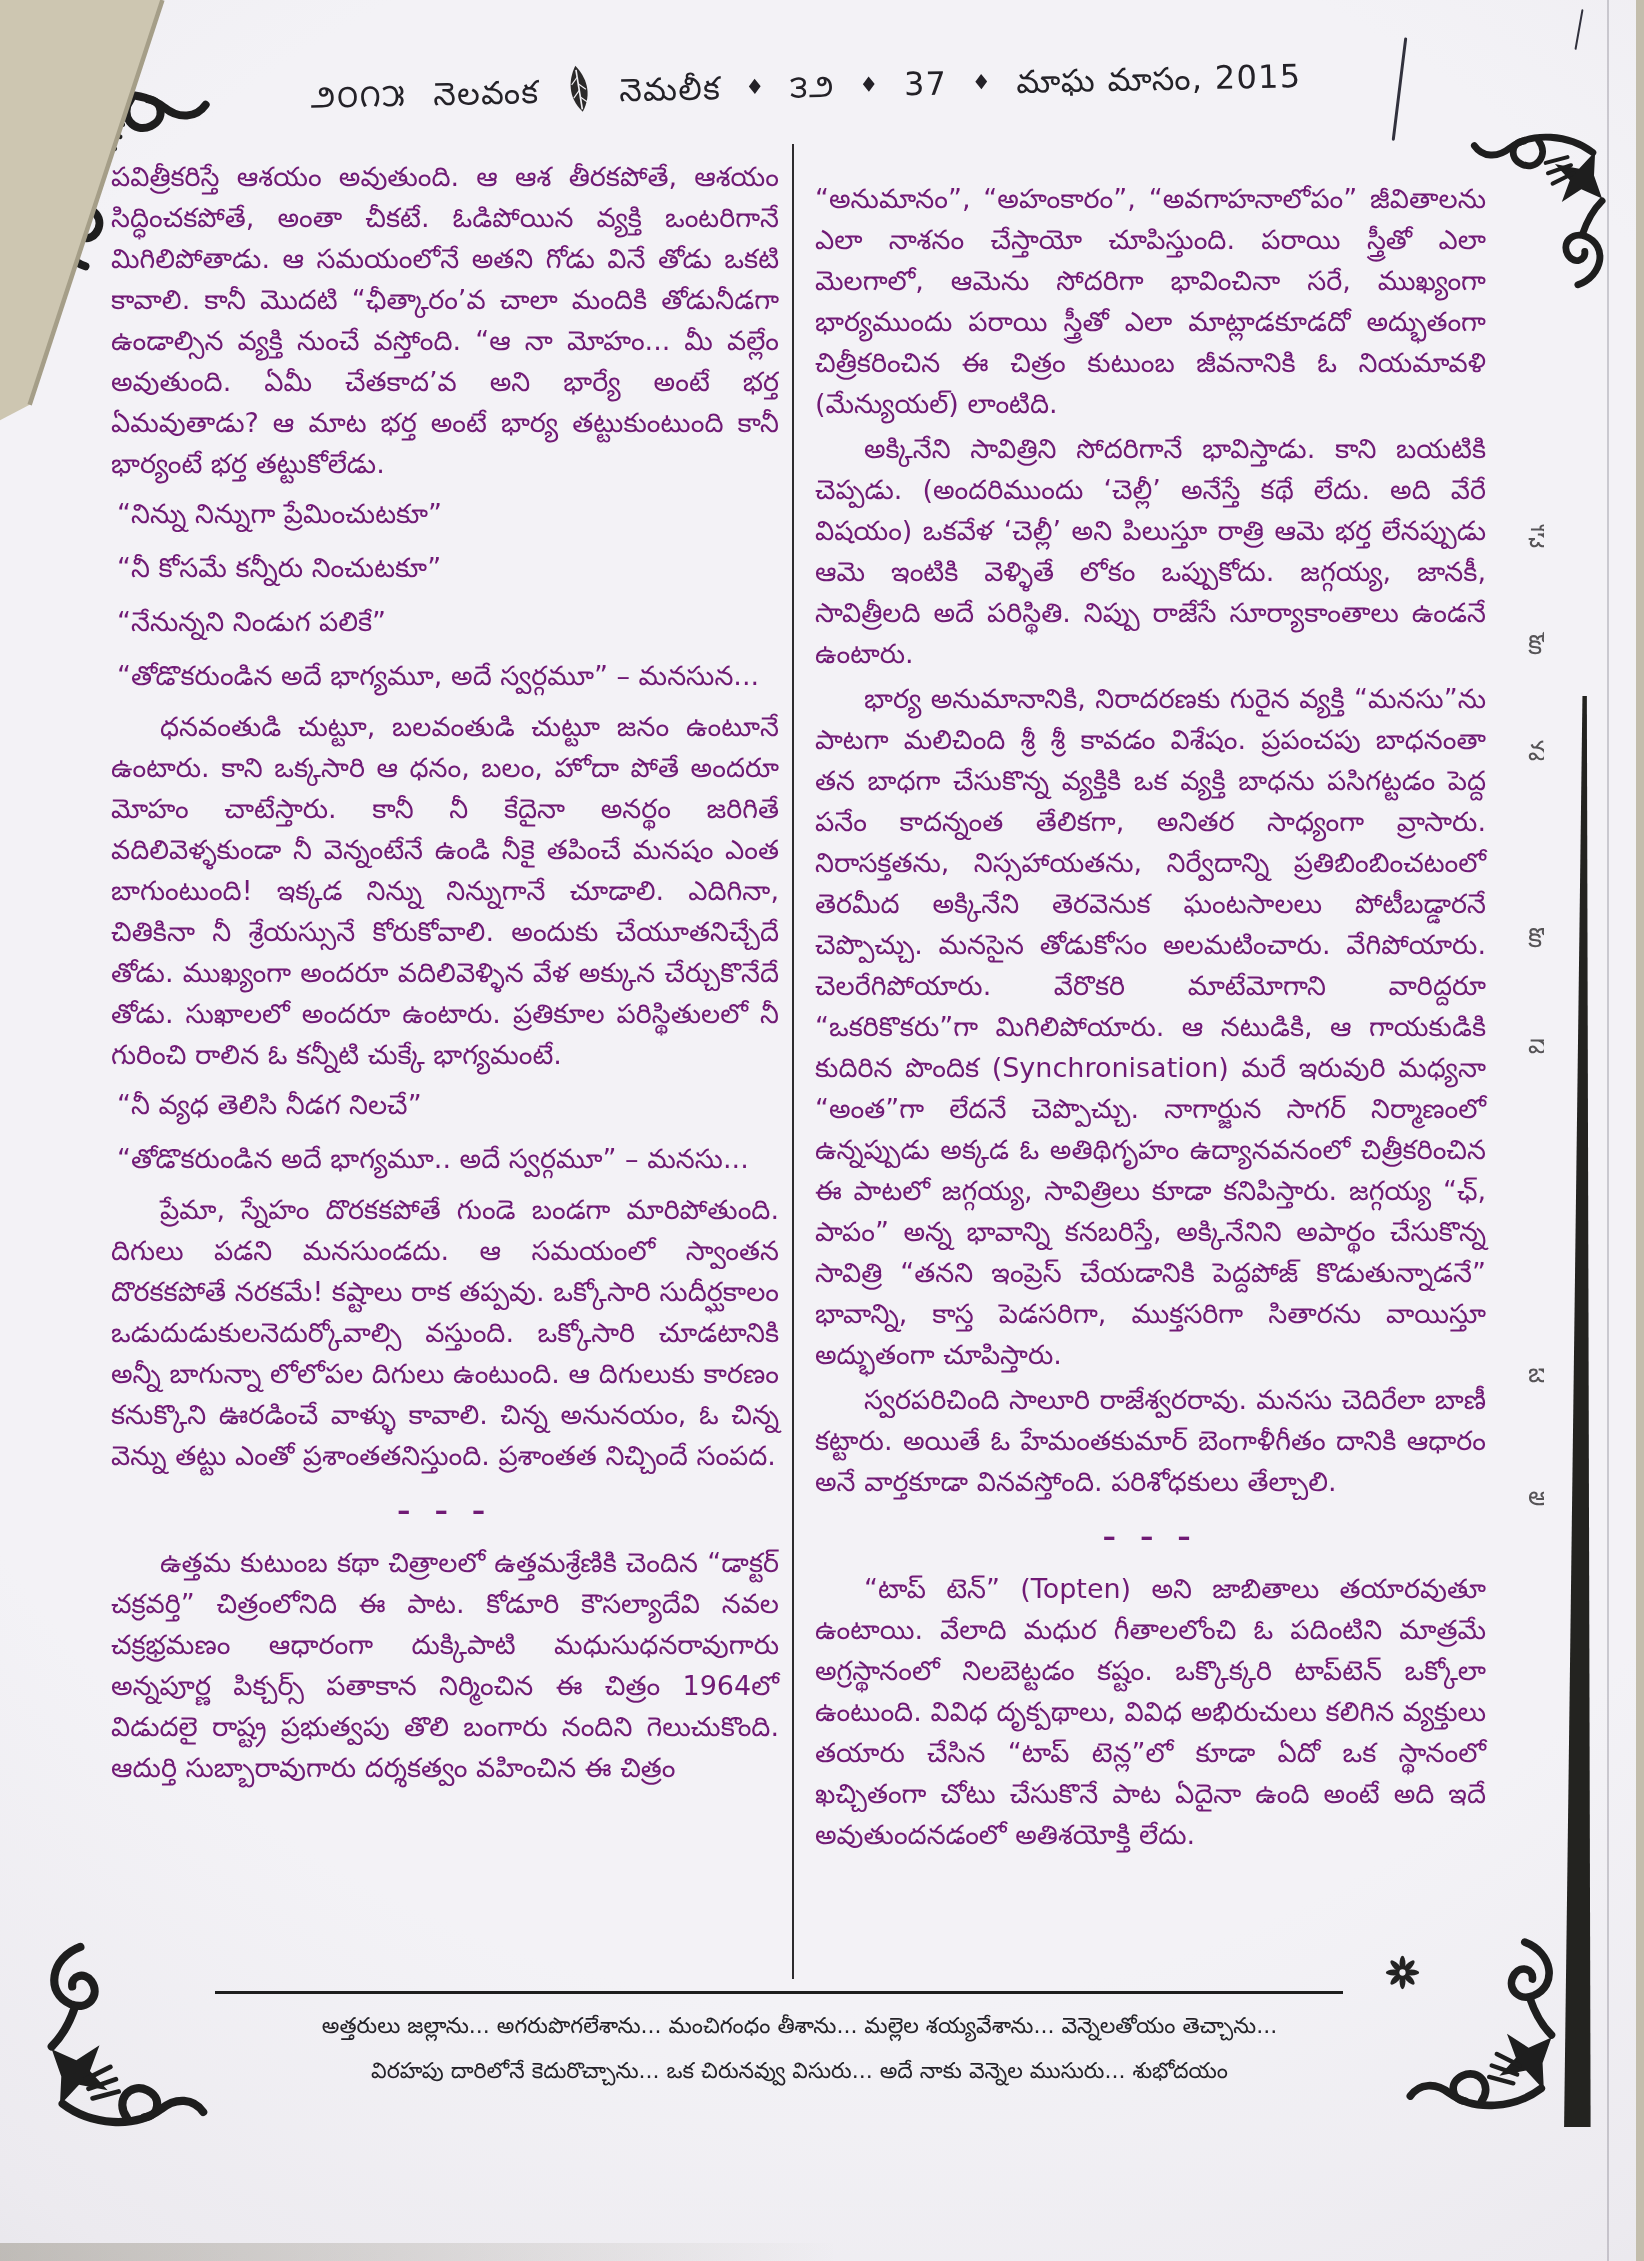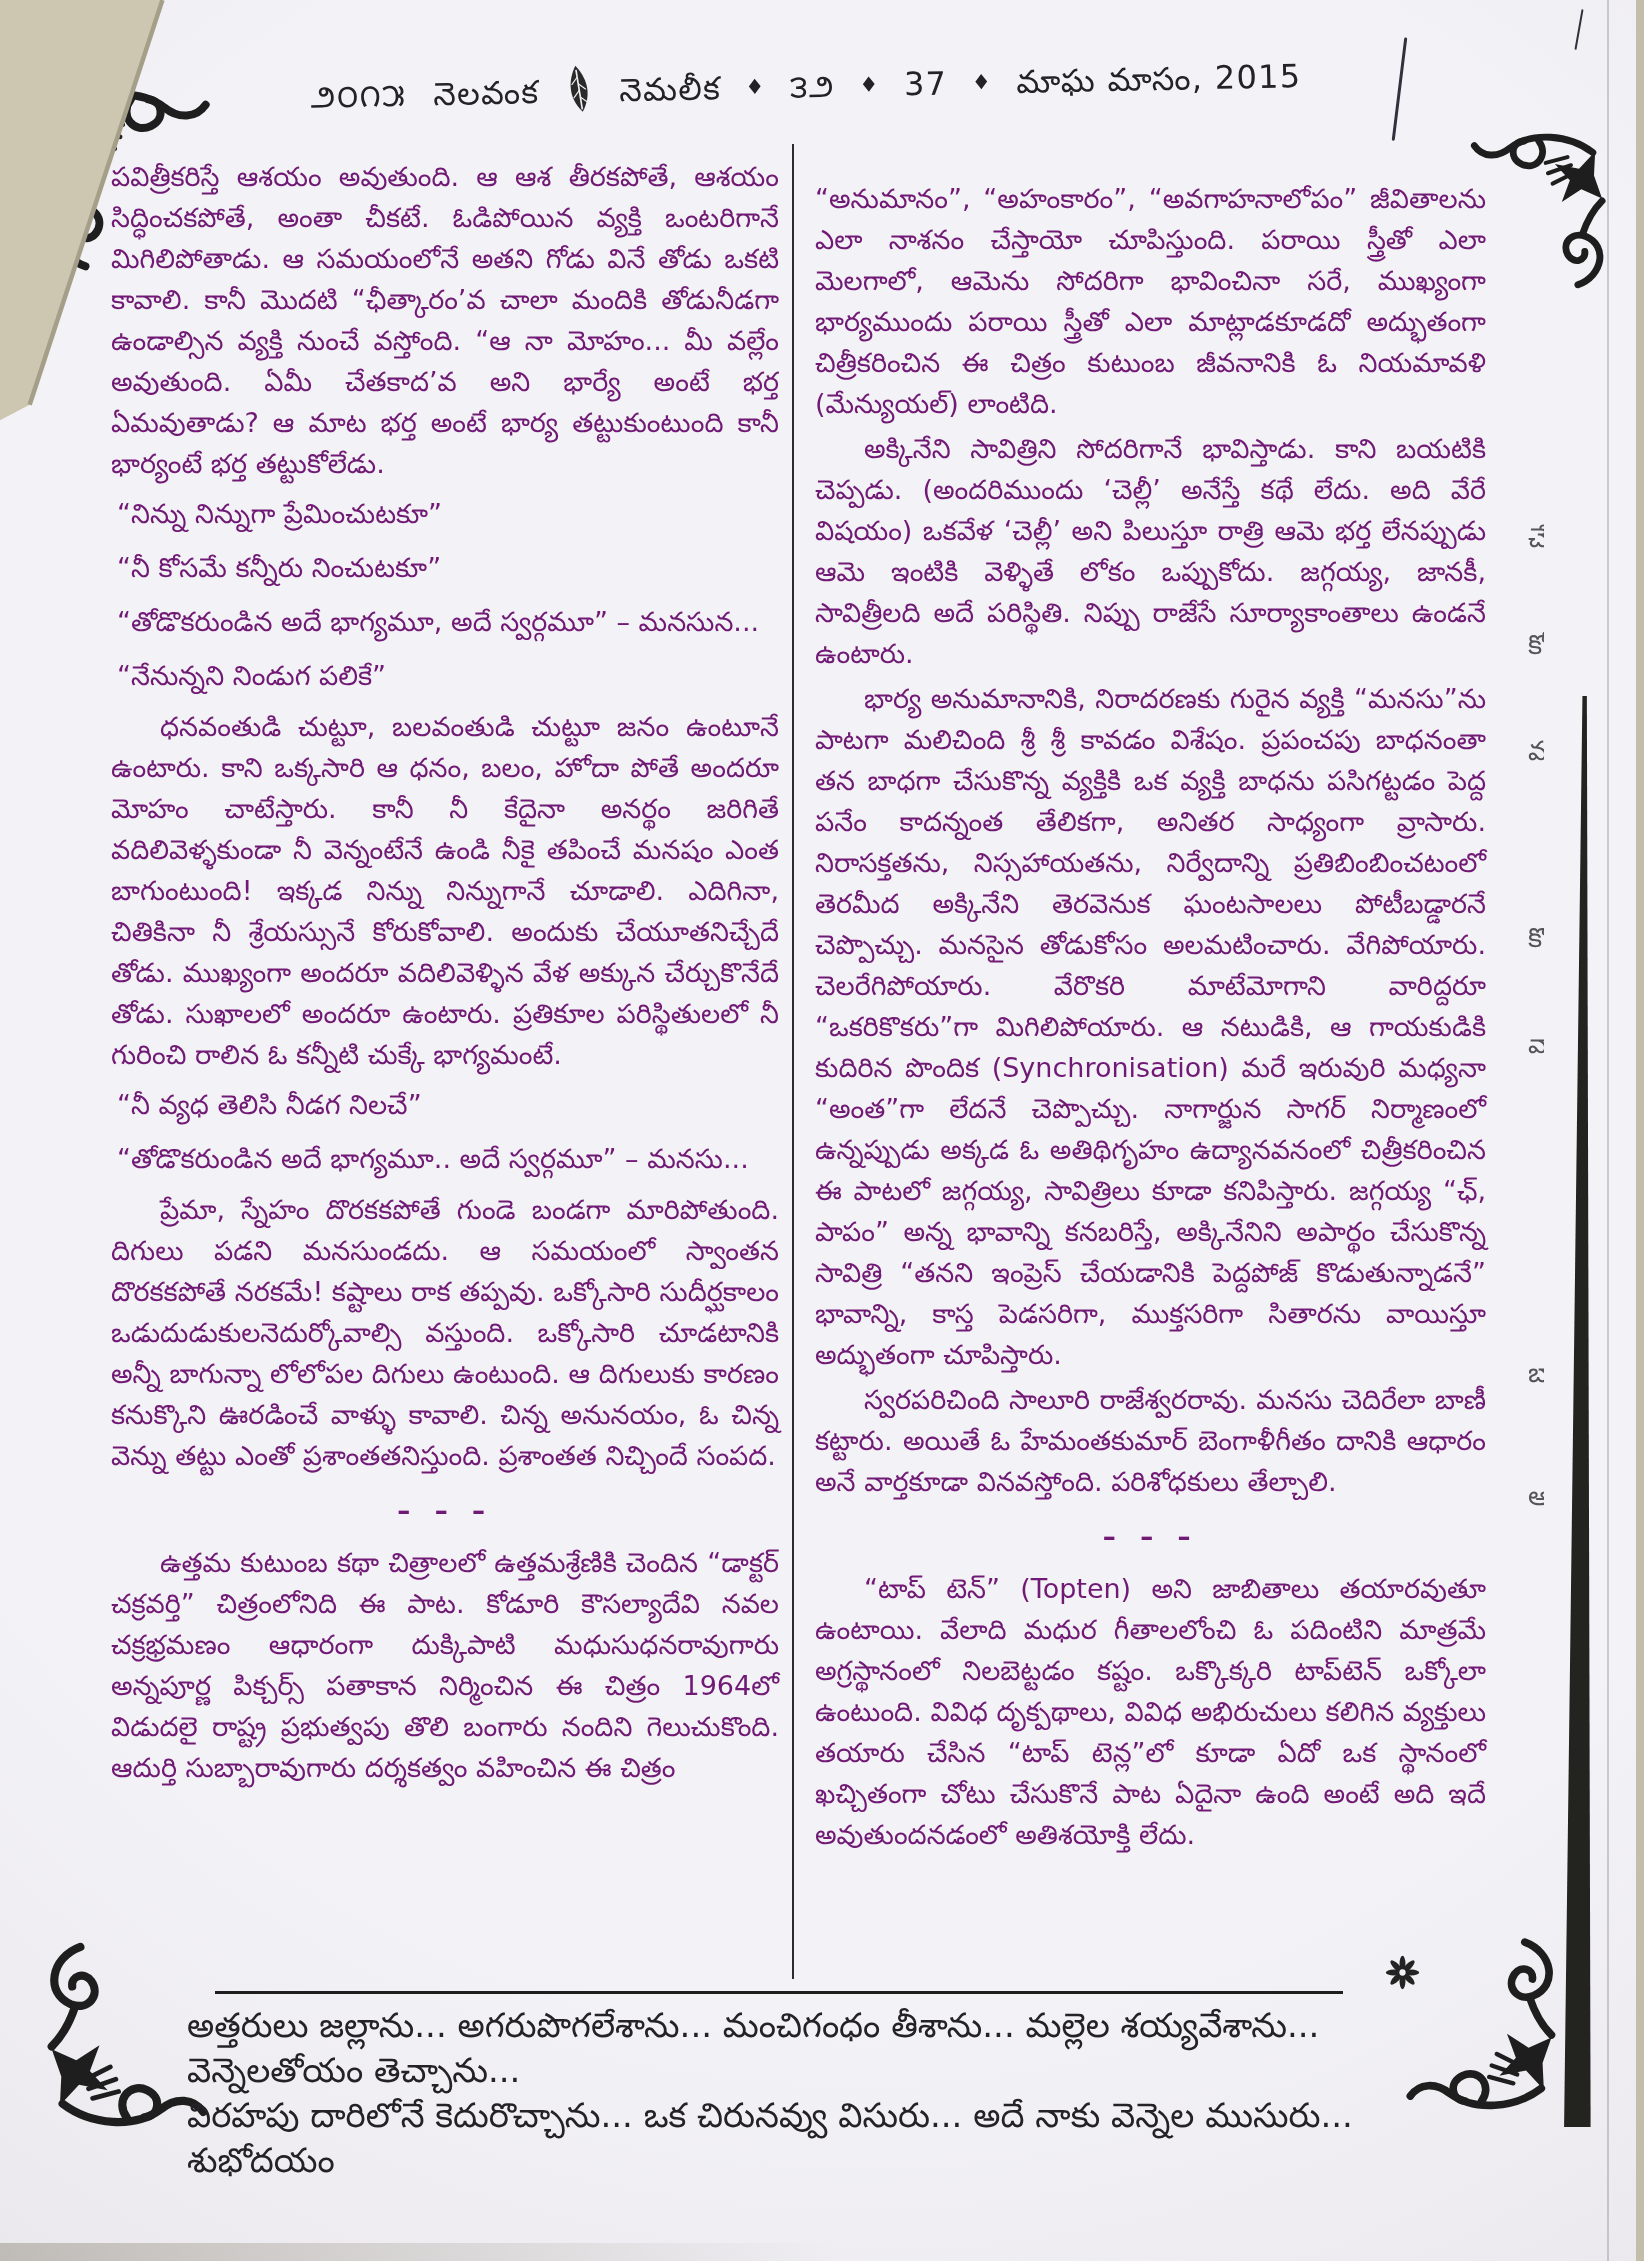--- a/index.html
+++ b/index.html
@@ -20,22 +20,22 @@
        text-align:justify;text-justify:inter-word;}
   .col.left{left:111px;width:668px;}
   .col.right{left:815px;width:671px;margin-top:22px;}
   .para{margin:0 0 3.9px 0;}
   .para.indent{text-indent:49px;}
   .quote{line-height:48px;text-align:left;margin:6px;}
   .sep{text-align:center;line-height:62px;font-size:26px;letter-spacing:7.7px;font-weight:bold;text-align:center;}
   .divider{position:absolute;left:792px;top:144px;width:1.9px;height:1835px;background:#2d2b2e;}
   
   .footer-rule{position:absolute;left:215px;top:1991px;width:1128px;height:3.2px;background:#1e1e1e;}
-  .footer{position:absolute;left:187px;top:2003px;width:1225px;text-align:left;
-          font-size:34px;line-height:45px;color:#242228;}
+  .footer{position:absolute;left:187px;top:2003px;width:1225px;text-align:center;
+          font-size:22px;line-height:45px;color:#242228;}
   
   .blackbar{position:absolute;left:1560px;top:696px;width:34px;height:1431px;background:#232320;
             clip-path:polygon(66% 0,79% 0,90% 100%,12% 100%);}
   .foldline{position:absolute;left:1607px;top:0;width:1.9px;height:2261px;background:rgba(110,106,118,.30);}
   .rightedge{position:absolute;right:0;top:0;width:8.4px;height:100%;background:#c3bdac;}
   .bottomshadow{position:absolute;left:0;top:2243px;width:838px;height:18.7px;
                 background:linear-gradient(90deg,rgba(140,134,118,.45),rgba(140,134,118,0));}
   .frags{position:absolute;left:1528px;top:0;width:18px;height:2261px;}
   .frag{position:absolute;left:0;width:15.5px;overflow:hidden;font-size:27px;color:#2f2d30;opacity:.8;white-space:nowrap;}
   .orn{position:absolute;}
@@ -93,22 +93,22 @@
 
   <svg class="fold" width="174" height="432" viewBox="0 0 270 670">
     <polygon points="0,0 252,0 46,628 0,652" fill="#cdc6b1"></polygon>
     <line x1="252" y1="0" x2="46" y2="628" stroke="#a59e88" stroke-width="7"></line>
   </svg>
 
   <div class="col left">
       <div class="para">పవిత్రీకరిస్తే ఆశయం అవుతుంది. ఆ ఆశ తీరకపోతే, ఆశయం సిద్ధించకపోతే, అంతా చీకటే. ఓడిపోయిన వ్యక్తి ఒంటరిగానే మిగిలిపోతాడు. ఆ సమయంలోనే అతని గోడు వినే తోడు ఒకటి కావాలి. కానీ మొదటి “ఛీత్కారం’వ చాలా మందికి తోడునీడగా ఉండాల్సిన వ్యక్తి నుంచే వస్తోంది. “ఆ నా మోహం... మీ వల్లేం అవుతుంది. ఏమీ చేతకాద’వ అని భార్యే అంటే భర్త ఏమవుతాడు? ఆ మాట భర్త అంటే భార్య తట్టుకుంటుంది కానీ భార్యంటే భర్త తట్టుకోలేడు.</div>
       <div class="quote">“నిన్ను నిన్నుగా ప్రేమించుటకూ”</div>
       <div class="quote">“నీ కోసమే కన్నీరు నించుటకూ”</div>
+      <div class="quote">“నేనున్నని నిండుగ పలికే”</div>
       <div class="quote">“తోడొకరుండిన అదే భాగ్యమూ, అదే స్వర్గమూ” – మనసున...</div>
-      <div class="quote">“నేనున్నని నిండుగ పలికే”</div>
       <div class="para indent">ధనవంతుడి చుట్టూ, బలవంతుడి చుట్టూ జనం ఉంటూనే ఉంటారు. కాని ఒక్కసారి ఆ ధనం, బలం, హోదా పోతే అందరూ మోహం చాటేస్తారు. కానీ నీ కేదైనా అనర్థం జరిగితే వదిలివెళ్ళకుండా నీ వెన్నంటేనే ఉండి నీకై తపించే మనషం ఎంత బాగుంటుంది! ఇక్కడ నిన్ను నిన్నుగానే చూడాలి. ఎదిగినా, చితికినా నీ శ్రేయస్సునే కోరుకోవాలి. అందుకు చేయూతనిచ్చేదే తోడు. ముఖ్యంగా అందరూ వదిలివెళ్ళిన వేళ అక్కున చేర్చుకొనేదే తోడు. సుఖాలలో అందరూ ఉంటారు. ప్రతికూల పరిస్థితులలో నీ గురించి రాలిన ఓ కన్నీటి చుక్కే భాగ్యమంటే.</div>
       <div class="quote">“నీ వ్యధ తెలిసి నీడగ నిలచే”</div>
       <div class="quote">“తోడొకరుండిన అదే భాగ్యమూ.. అదే స్వర్గమూ” – మనసు...</div>
       <div class="para indent">ప్రేమా, స్నేహం దొరకకపోతే గుండె బండగా మారిపోతుంది. దిగులు పడని మనసుండదు. ఆ సమయంలో స్వాంతన దొరకకపోతే నరకమే! కష్టాలు రాక తప్పవు. ఒక్కోసారి సుదీర్ఘకాలం ఒడుదుడుకులనెదుర్కోవాల్సి వస్తుంది. ఒక్కోసారి చూడటానికి అన్నీ బాగున్నా లోలోపల దిగులు ఉంటుంది. ఆ దిగులుకు కారణం కనుక్కొని ఊరడించే వాళ్ళు కావాలి. చిన్న అనునయం, ఓ చిన్న వెన్ను తట్టు ఎంతో ప్రశాంతతనిస్తుంది. ప్రశాంతత నిచ్చిందే సంపద.</div>
       <div class="sep">– – –</div>
       <div class="para indent">ఉత్తమ కుటుంబ కథా చిత్రాలలో ఉత్తమశ్రేణికి చెందిన “డాక్టర్ చక్రవర్తి” చిత్రంలోనిది ఈ పాట. కోడూరి కౌసల్యాదేవి నవల చక్రభ్రమణం ఆధారంగా దుక్కిపాటి మధుసుధనరావుగారు అన్నపూర్ణ పిక్చర్స్ పతాకాన నిర్మించిన ఈ చిత్రం 1964లో విడుదలై రాష్ట్ర ప్రభుత్వపు తొలి బంగారు నందిని గెలుచుకొంది. ఆదుర్తి సుబ్బారావుగారు దర్శకత్వం వహించిన ఈ చిత్రం</div>
     </div>
   <div class="divider"></div>
   <div class="col right">
       <div class="para">“అనుమానం”, “అహంకారం”, “అవగాహనాలోపం” జీవితాలను ఎలా నాశనం చేస్తాయో చూపిస్తుంది. పరాయి స్త్రీతో ఎలా మెలగాలో, ఆమెను సోదరిగా భావించినా సరే, ముఖ్యంగా భార్యముందు పరాయి స్త్రీతో ఎలా మాట్లాడకూడదో అద్భుతంగా చిత్రీకరించిన ఈ చిత్రం కుటుంబ జీవనానికి ఓ నియమావళి (మేన్యుయల్) లాంటిది.</div>

